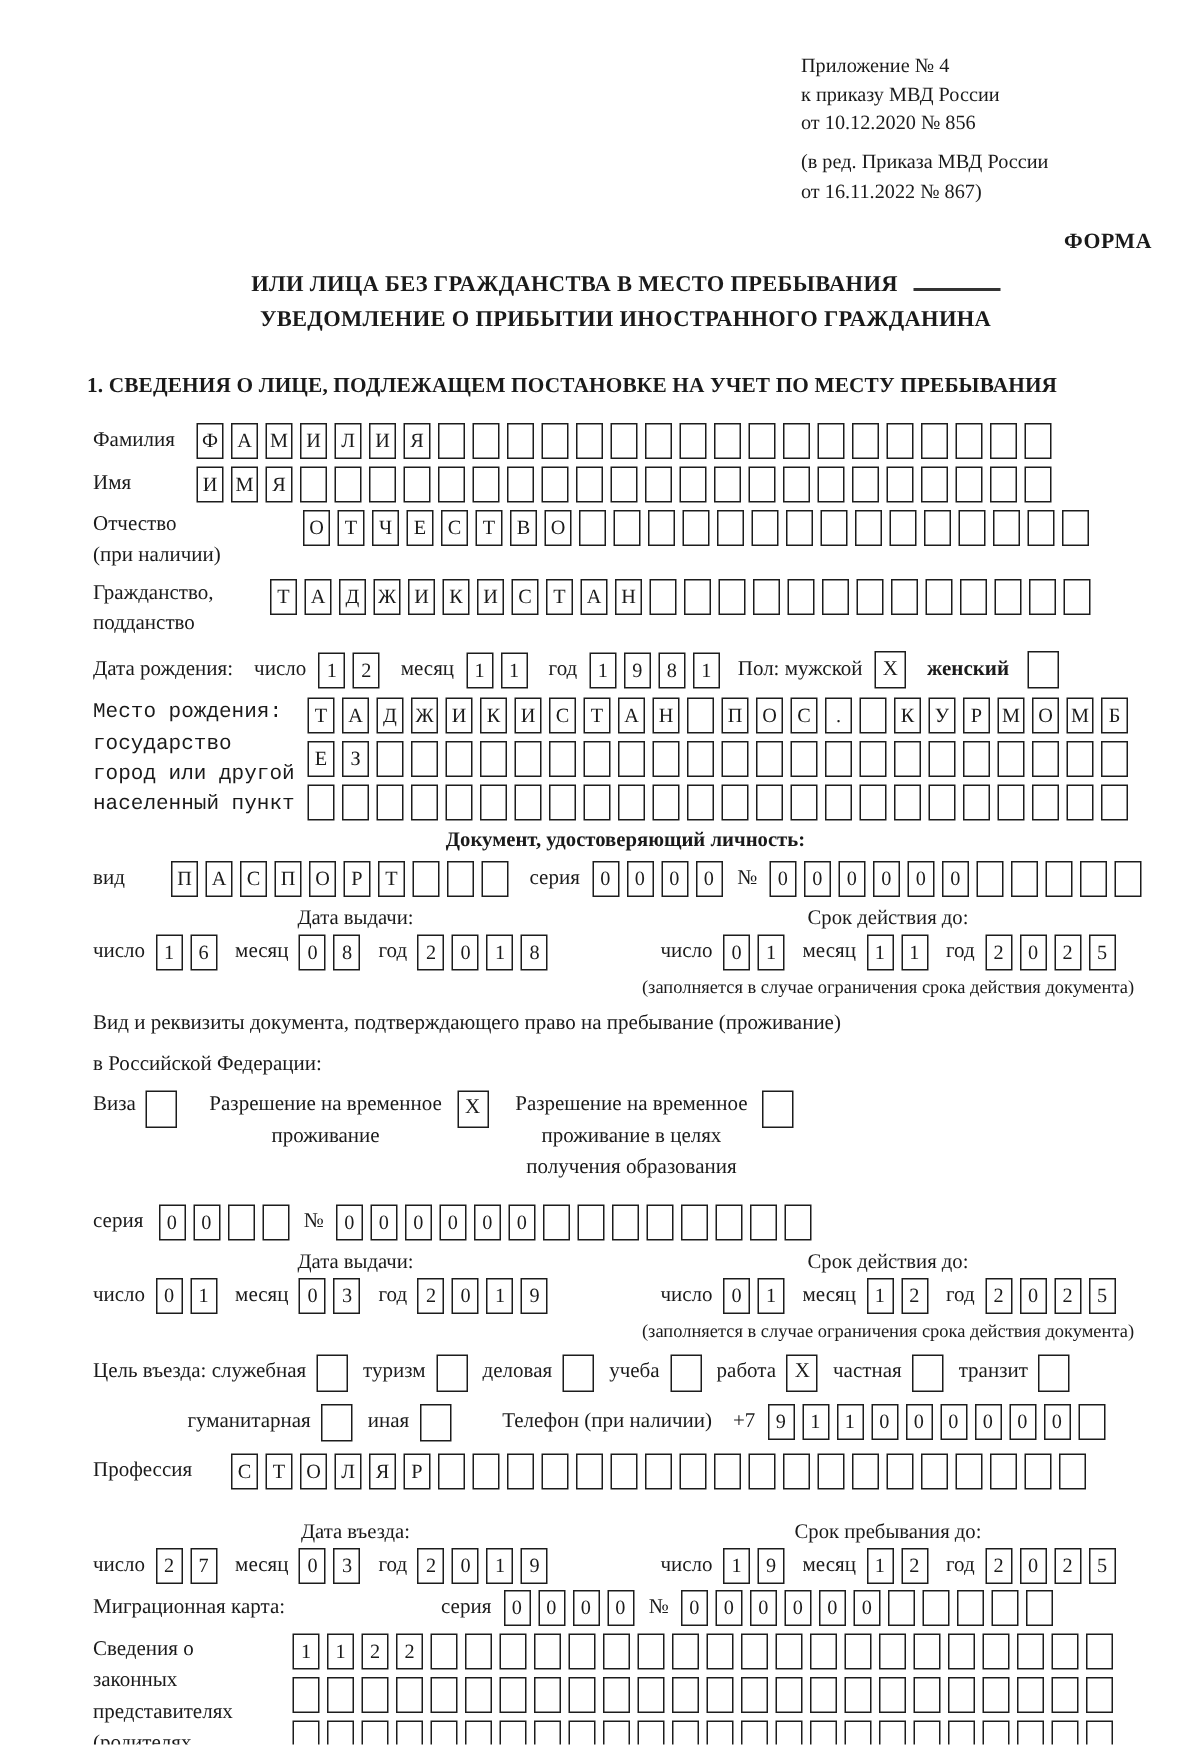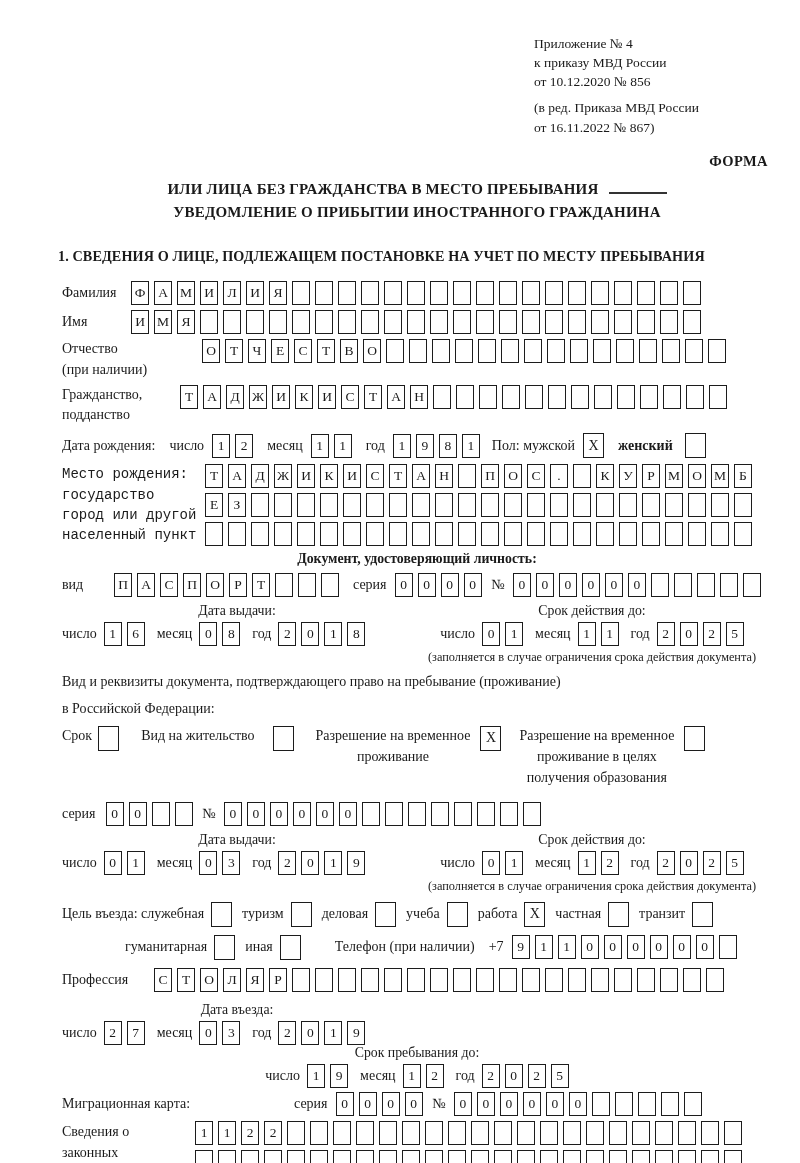--- a/index.html
+++ b/index.html
@@ -409,26 +409,22 @@
       </div>
       <div class="dp-note" data-bind="labels.valid_note">(заполняется в случае ограничения срока действия документа)</div>
     </div>
   </div>
 
   <div class="intro" data-bind-lines="labels.residence_intro">Вид и реквизиты документа, подтверждающего право на пребывание (проживание)
 в Российской Федерации:</div>
 
   <div class="res-row">
     <span class="res-opt">
-      <span class="optlabel" data-bind="residence_options.visa">Срок</span>
+      <span class="optlabel" data-bind="residence_options.visa">Виза</span>
       <span class="checkbox" style="margin-left:6px;"></span>
-    </span>
-    <span class="res-opt" style="margin-left:22px;">
-      <span class="optlabel" data-bind="residence_options.residence_permit">Вид на жительство</span>
-      <span class="checkbox" style="margin-left:18px;"></span>
     </span>
     <span class="res-opt" style="margin-left:22px;">
       <span class="optlabel center" data-bind-lines="residence_options.temp_residence">Разрешение на временное
 проживание</span>
       <span class="checkbox">X</span>
     </span>
     <span class="res-opt" style="margin-left:18px;">
       <span class="optlabel center" data-bind-lines="residence_options.temp_residence_edu">Разрешение на временное
 проживание в целях
 получения образования</span>
@@ -573,21 +569,21 @@
         <span class="cell"></span>
         <span class="cell"></span>
         <span class="cell"></span>
         <span class="cell"></span>
         <span class="cell"></span>
         <span class="cell"></span>
         <span class="cell"></span>
       </span>
   </div>
 
-  <div class="date-pair" style="margin-top:10px;flex-direction:column;">
+  <div class="date-pair" style="margin-top:20px;">
     <div class="dp-left">
       <div class="dp-head" data-bind="labels.entry_date">Дата въезда:</div>
       <div class="dp-row">
         <span class="lbl" data-bind="labels.day">число</span>
         <span class="cells">
             <span class="cell">2</span>
             <span class="cell">7</span>
           </span>
         <span class="lbl2" data-bind="labels.month">месяц</span>
         <span class="cells">

